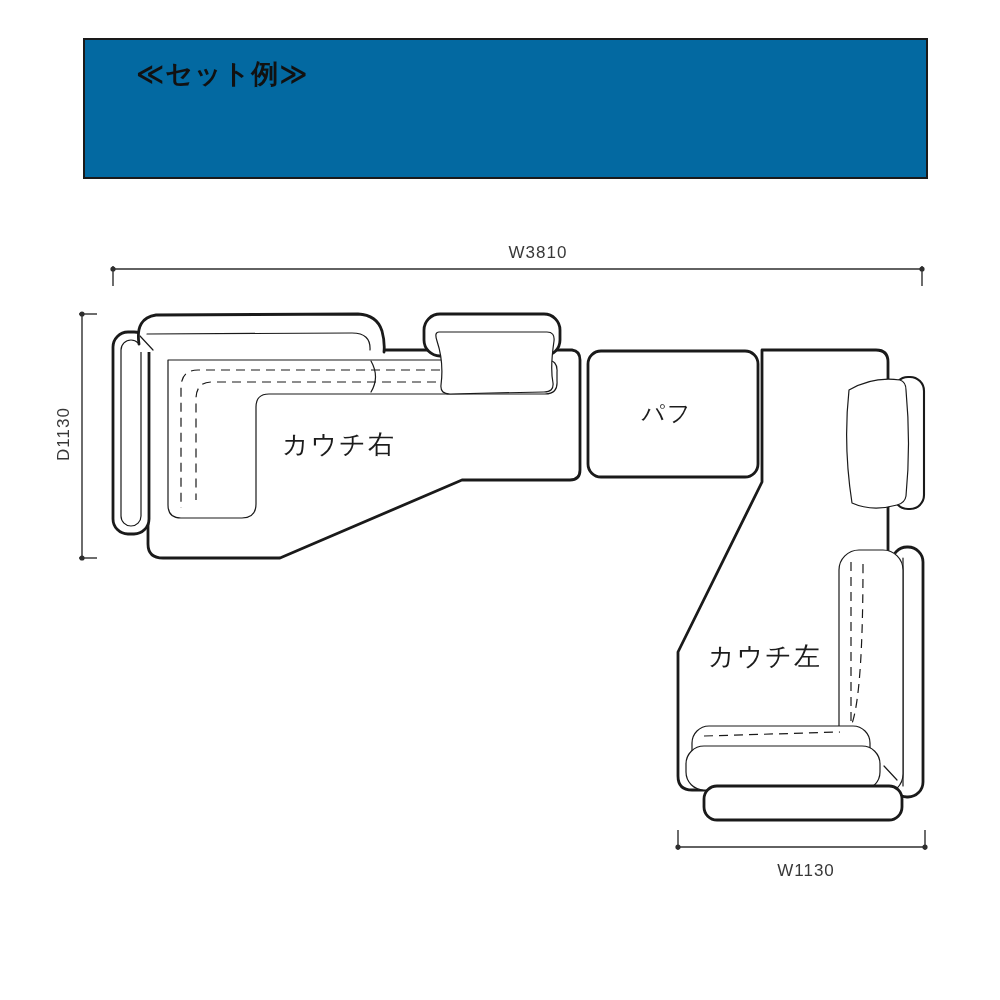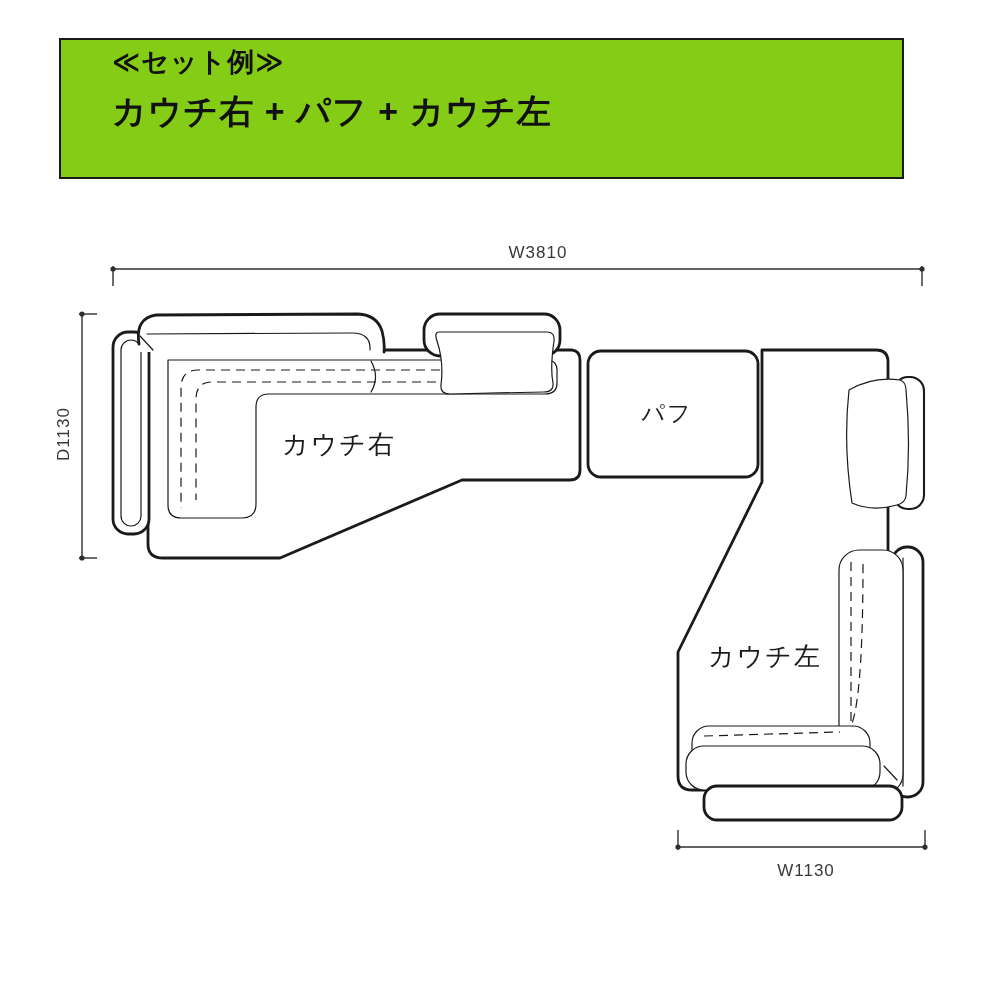--- a/index.html
+++ b/index.html
@@ -2,23 +2,23 @@
 <html><head>
 <meta charset="utf-8">
 <style>
   html,body{margin:0;padding:0;background:#ffffff;}
   .canvas{
     position:relative;width:1000px;height:1000px;background:#ffffff;overflow:hidden;
     font-family:"Liberation Sans","DejaVu Sans",sans-serif;
   }
   
   .header-box{
-    position:absolute;left:59px;top:38px;width:845px;height:141px;
+    position:absolute;left:83px;top:38px;width:845px;height:141px;
     border:2px solid #1a1a1a;box-sizing:border-box;
-    padding:6px 0 0 51px;background:#84cc16;
+    padding:18px 0 0 51px;background:#0369a1;
   }
   .header-sub{
     font-size:27px;font-weight:600;color:#111111;letter-spacing:1px;line-height:1.2;
   }
   .header-title{
     font-size:34px;font-weight:700;color:#111111;letter-spacing:1px;line-height:1.2;
     margin-top:13px;
   }
   
   .diagram{position:absolute;left:0;top:0;width:1000px;height:1000px;}
@@ -34,21 +34,20 @@
   .plabel{font-family:"Liberation Sans","DejaVu Sans",sans-serif;font-size:26px;fill:#1c1c1c;letter-spacing:2px;}
   .plabel-sm{font-family:"Liberation Sans","DejaVu Sans",sans-serif;font-size:23px;fill:#1c1c1c;letter-spacing:2px;}
 </style>
 </head>
 <body>
 
 <div class="canvas">
 
   <div class="header-box">
     <div class="header-sub">≪セット例≫</div>
-    <div class="header-title">カウチ右 + パフ + カウチ左</div>
   </div>
 
   <svg class="diagram" viewBox="0 0 1000 1000">
 
     <g>
       <line class="dim" x1="113" y1="269" x2="922" y2="269"></line>
       <line class="dim" x1="113" y1="266" x2="113" y2="286"></line>
       <line class="dim" x1="922" y1="266" x2="922" y2="286"></line>
       <circle class="dimdot" cx="113" cy="269" r="2.6"></circle>
       <circle class="dimdot" cx="922" cy="269" r="2.6"></circle>

